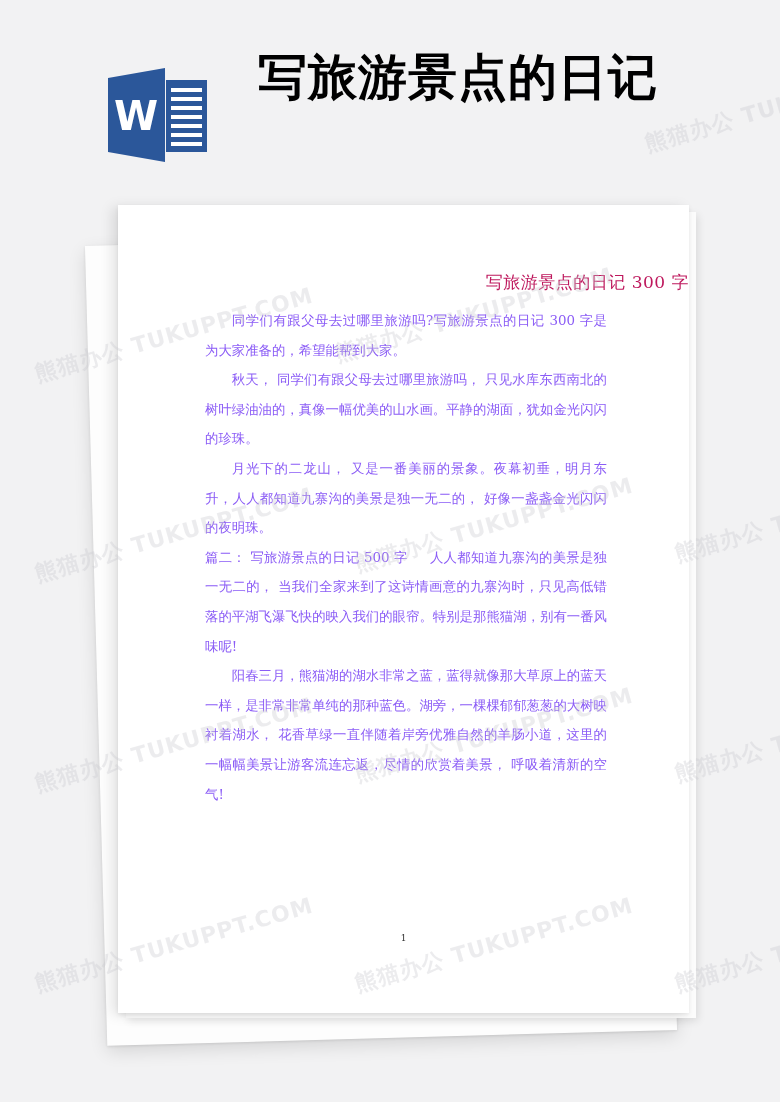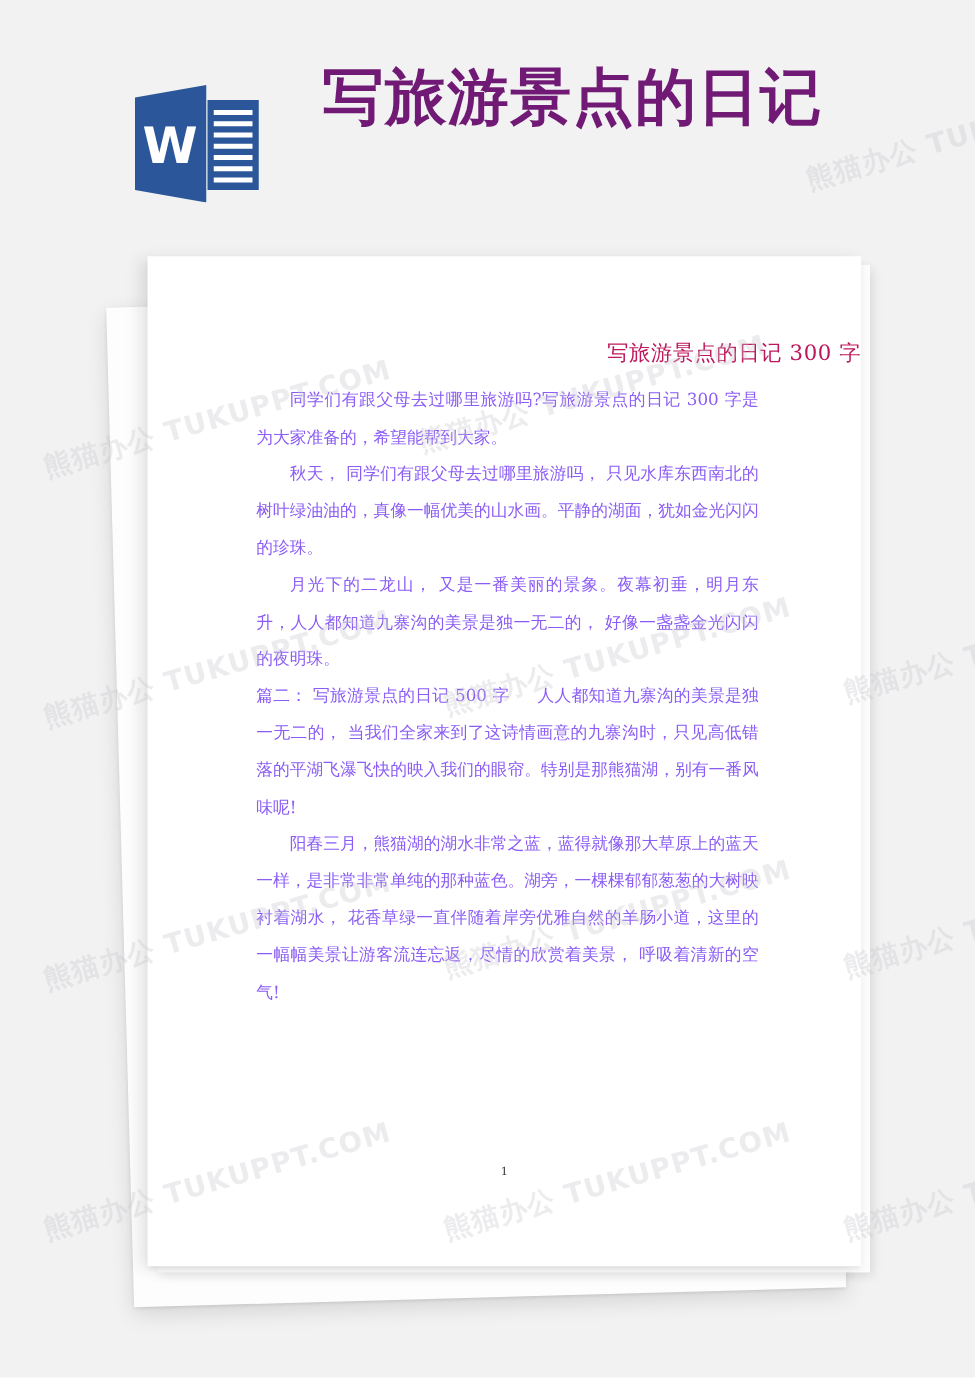--- a/index.html
+++ b/index.html
@@ -23,21 +23,21 @@
     width: 100px;
     height: 94px;
   }
   .word-icon svg { display: block; }
 
   .headline {
     position: absolute;
     left: 258px;
     top: 50px;
     width: 500px;
-    color: #701a75;
+    color: #000000;
     font-family: "DejaVu Serif", "Liberation Serif", serif;
     font-weight: bold;
     font-size: 49px;
     line-height: 54px;
     letter-spacing: 1px;
   }
   .headline .line { display: block; white-space: nowrap; }
 
   
   .paper-back {

